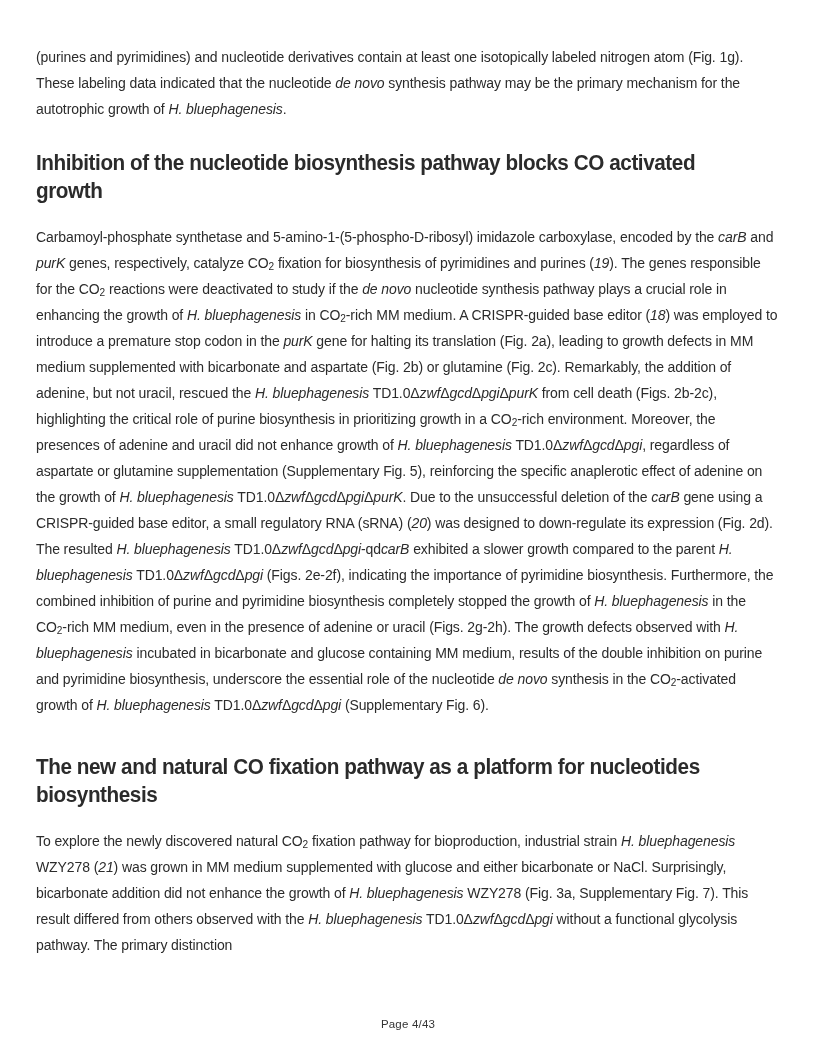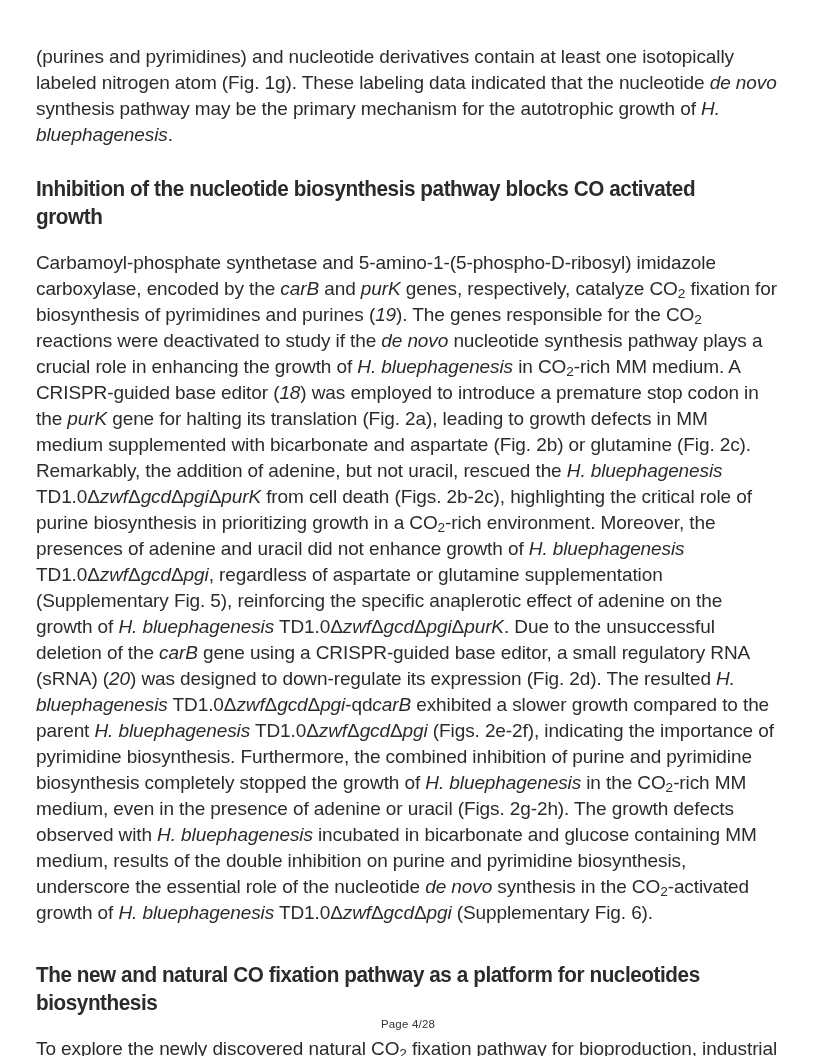--- a/index.html
+++ b/index.html
@@ -20,21 +20,21 @@
     box-sizing: border-box;
   }
   .content {
     position: absolute;
     left: 36px;
     top: 44px;
     width: 742px;
   }
   p.body-text {
     margin: 0 0 0 0;
-    font-size: 19px;
+    font-size: 14px;
     line-height: 26px;
     color: #2b2b2b;
     text-align: left;
     letter-spacing: -0.1px;
     font-stretch: condensed;
   }
   h2.section-heading {
     margin: 0;
     font-size: 22px;
     line-height: 28px;
@@ -87,15 +87,15 @@
     <div class="block-gap-h2-2-before"></div>
 
     <h2 class="section-heading">The new and natural CO fixation pathway as a platform for nucleotides biosynthesis</h2>
 
     <div class="block-gap-after-h2"></div>
 
     <p class="body-text">To explore the newly discovered natural CO<sub>2</sub> fixation pathway for bioproduction, industrial strain <i>H. bluephagenesis</i> WZY278 (<i>21</i>) was grown in MM medium supplemented with glucose and either bicarbonate or NaCl. Surprisingly, bicarbonate addition did not enhance the growth of <i>H. bluephagenesis</i> WZY278 (Fig. 3a, Supplementary Fig. 7). This result differed from others observed with the <i>H. bluephagenesis</i> TD1.0Δ<i>zwf</i>Δ<i>gcd</i>Δ<i>pgi</i> without a functional glycolysis pathway. The primary distinction</p>
 
   </div>
 
-  <div class="footer">Page 4/28</div>
+  <div class="footer">Page 4/43</div>
 
 </div>
 
 </body></html>

